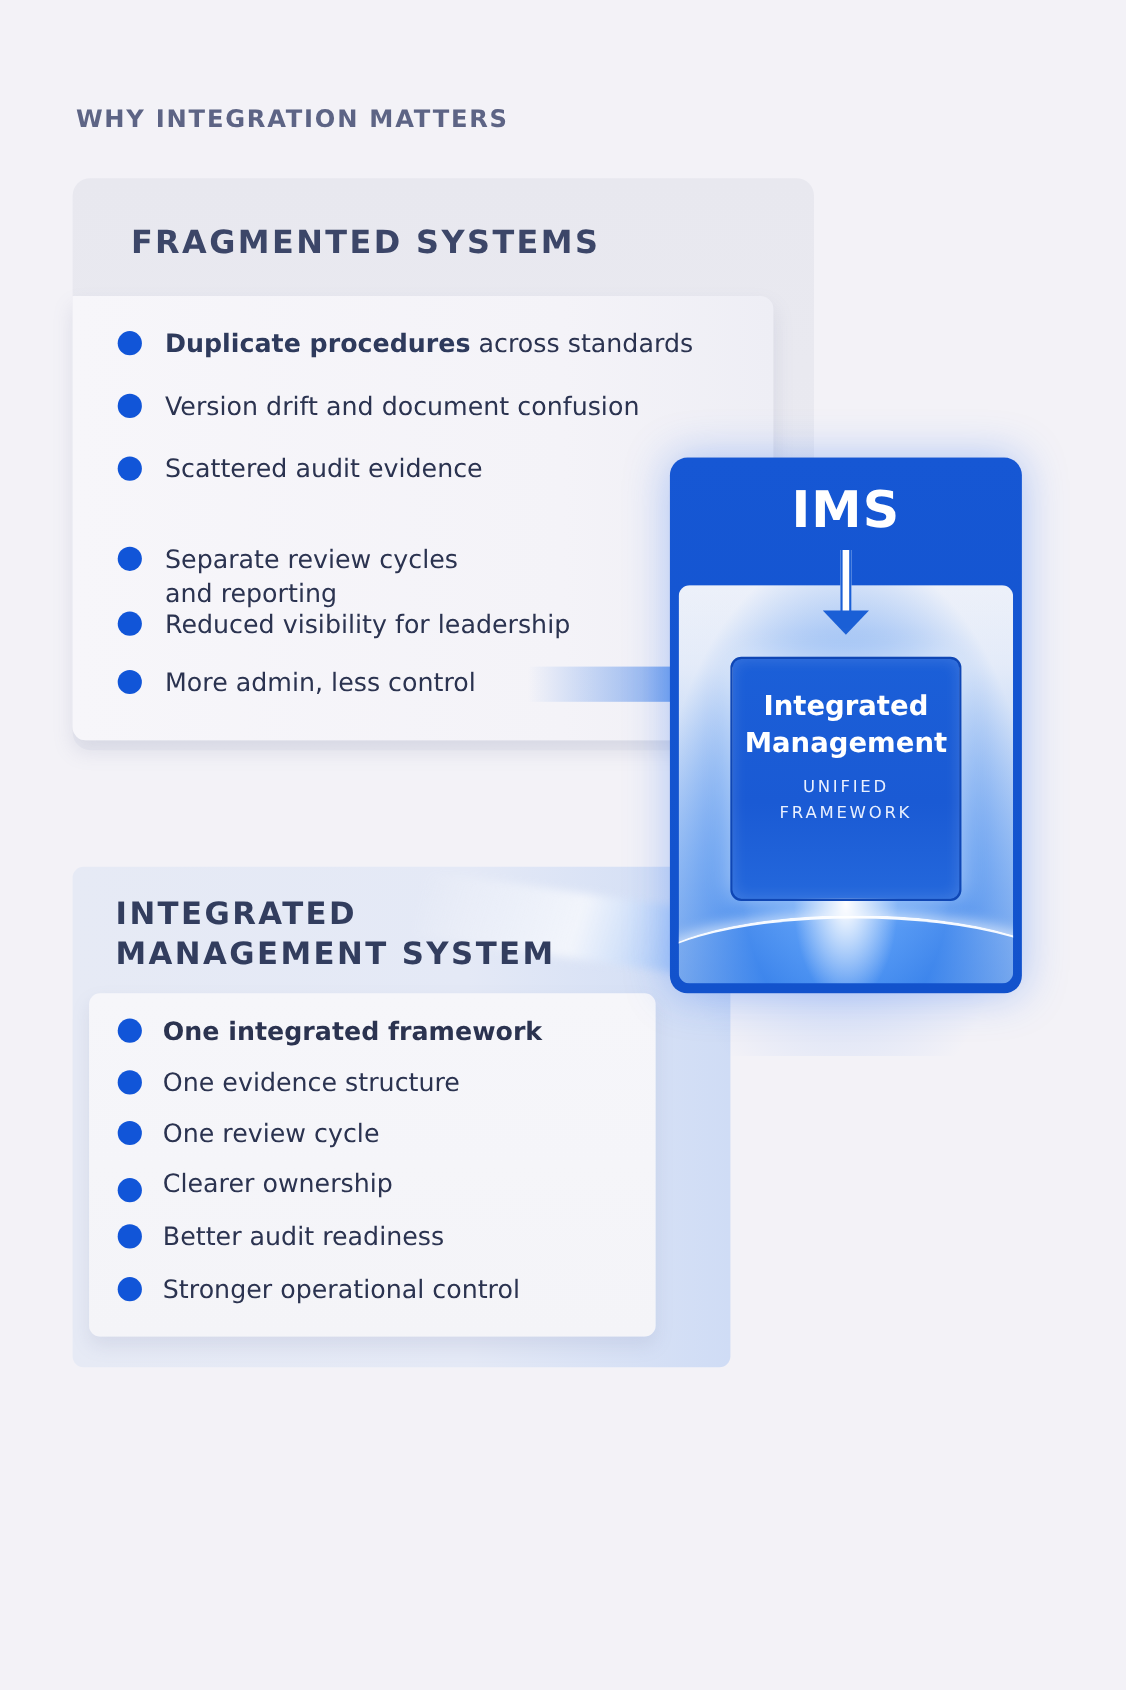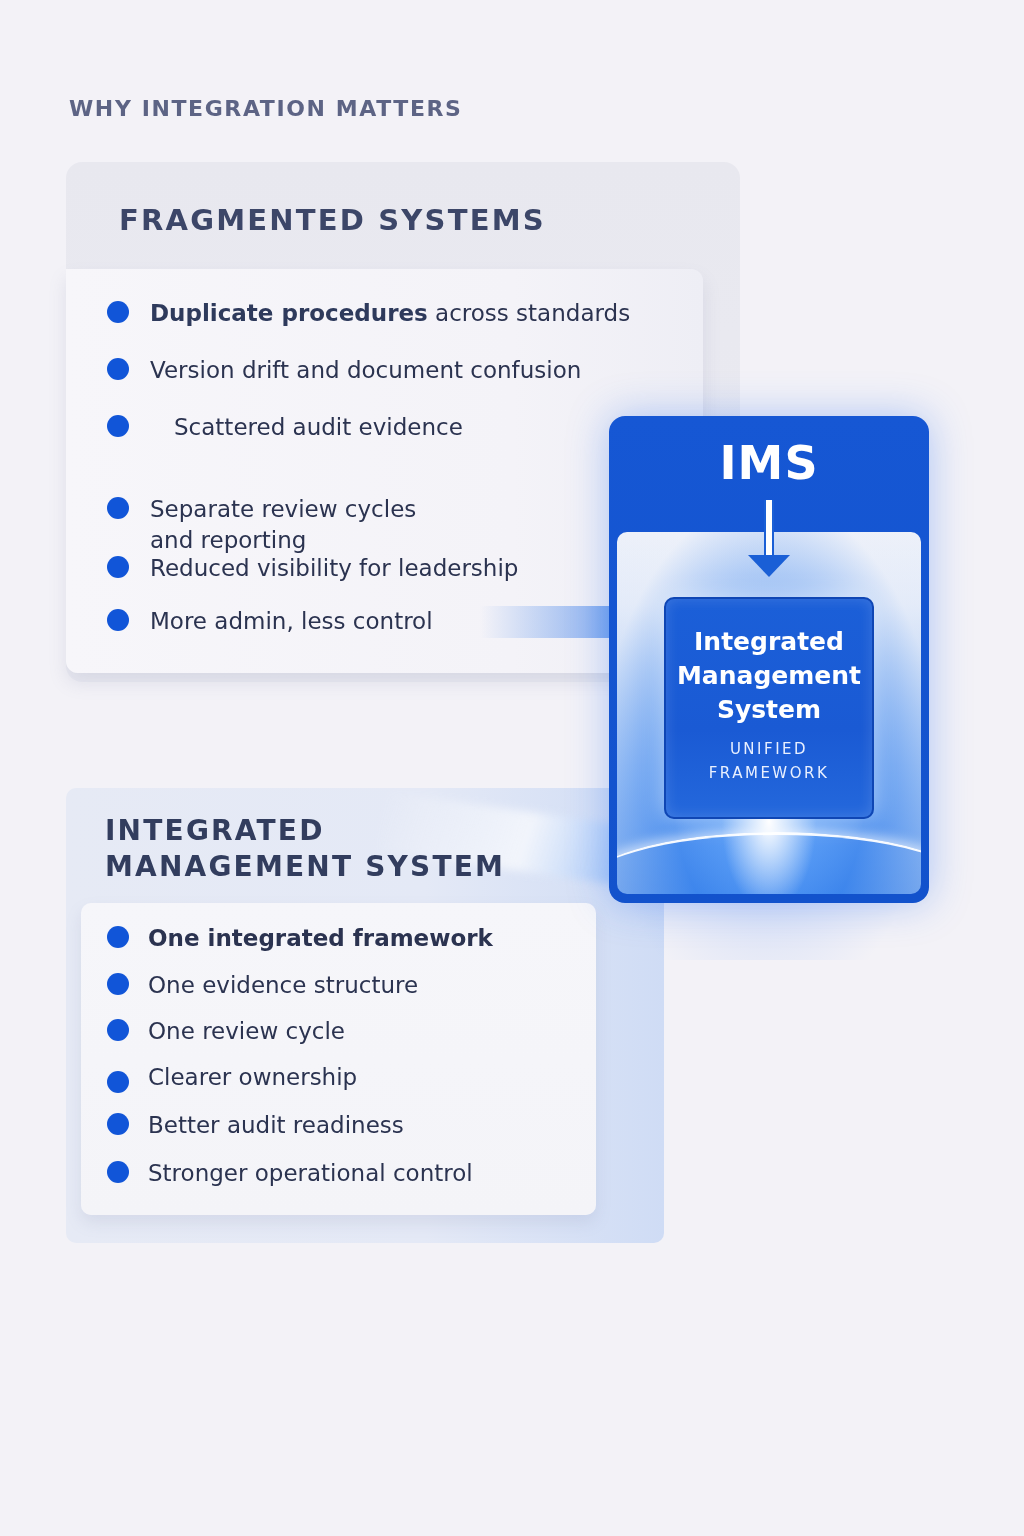--- a/index.html
+++ b/index.html
@@ -153,21 +153,21 @@
 <div class="frag-card"></div>
 
 <div class="bullet-row" style="left:107px; top:298px;">
   <span class="dot"></span>
   <span class="bullet-text"><b>Duplicate procedures</b><span> across standards</span></span>
 </div>
 <div class="bullet-row" style="left:107px; top:355px;">
   <span class="dot"></span>
   <span class="bullet-text">Version drift and document confusion</span>
 </div>
-<div class="bullet-row" style="left:107px; top:412px;gap:24px;">
+<div class="bullet-row" style="left:107px; top:412px;">
   <span class="dot"></span>
   <span class="bullet-text">Scattered audit evidence</span>
 </div>
 <div class="bullet-row" style="left:107px; top:494px;">
   <span class="dot"></span>
   <span class="bullet-text">
     <span style="display:block">Separate review cycles</span>
     <span style="display:block">and reporting</span>
   </span>
 </div>
@@ -220,19 +220,18 @@
 <div class="ims-label">IMS</div>
 <div class="ims-inner">
   <div class="arc"></div>
 </div>
 <div class="arrow-shaft"></div>
 <div class="arrow-head"></div>
 <div class="ims-core">
   <div class="core-title">
     <div>Integrated</div>
     <div>Management</div>
-    <div>System</div>
   </div>
   <div class="core-sub">
     <div>UNIFIED</div>
     <div>FRAMEWORK</div>
   </div>
 </div>
 
 </body></html>

